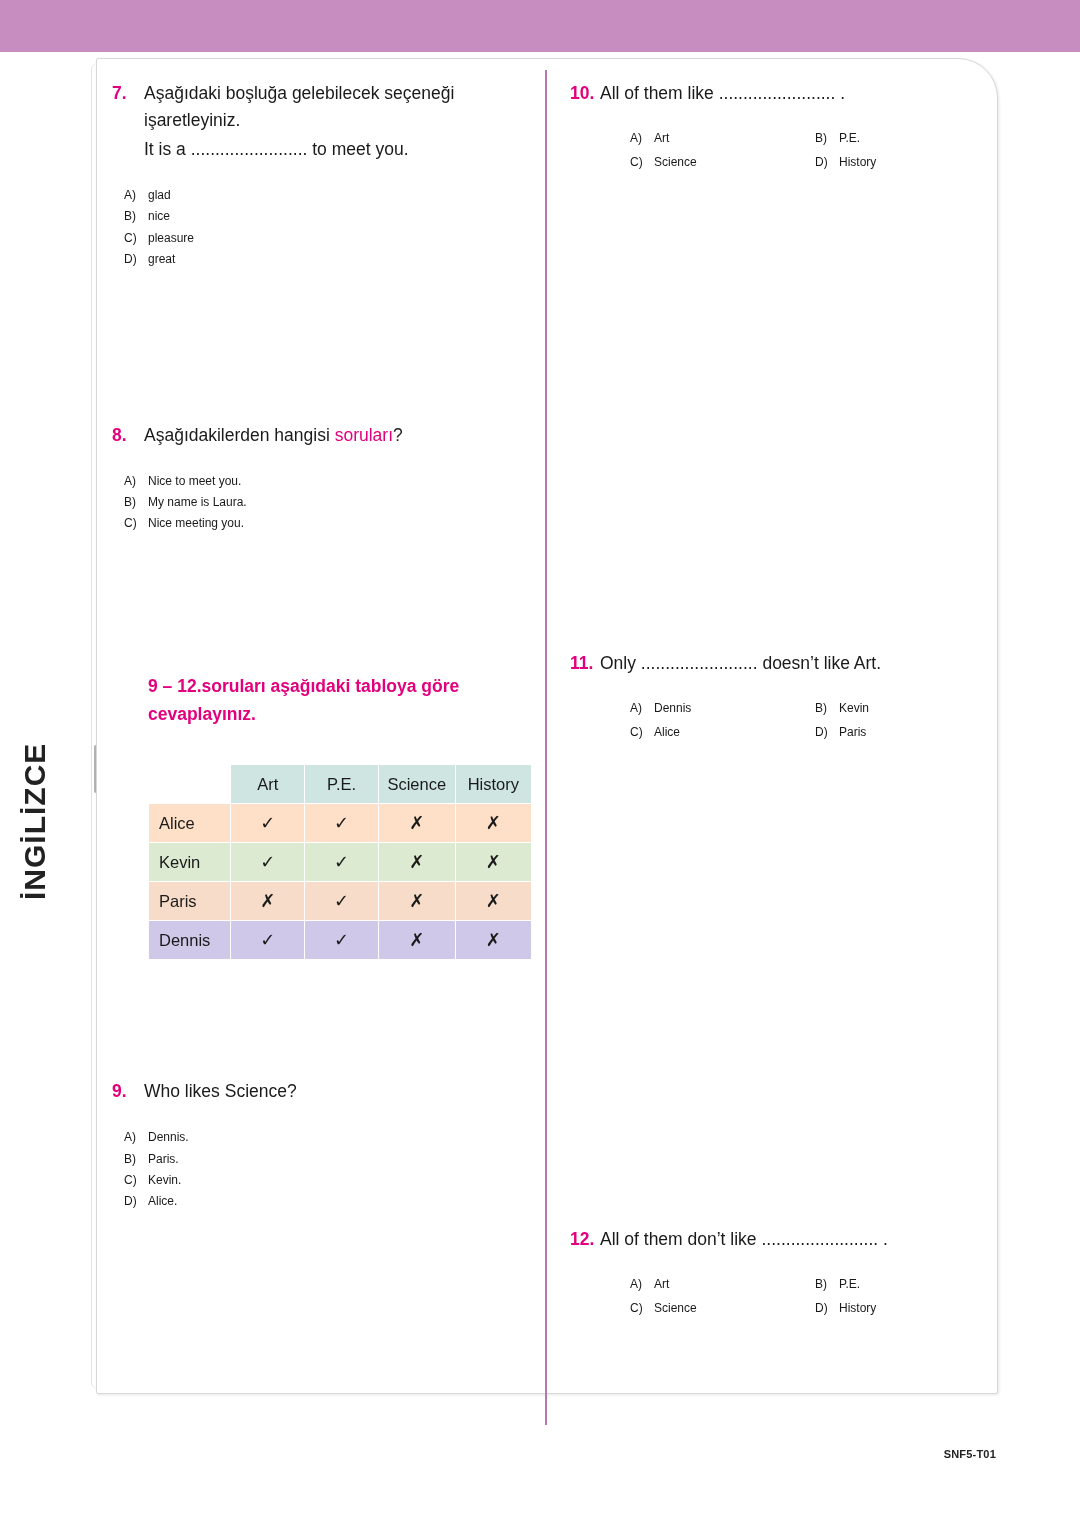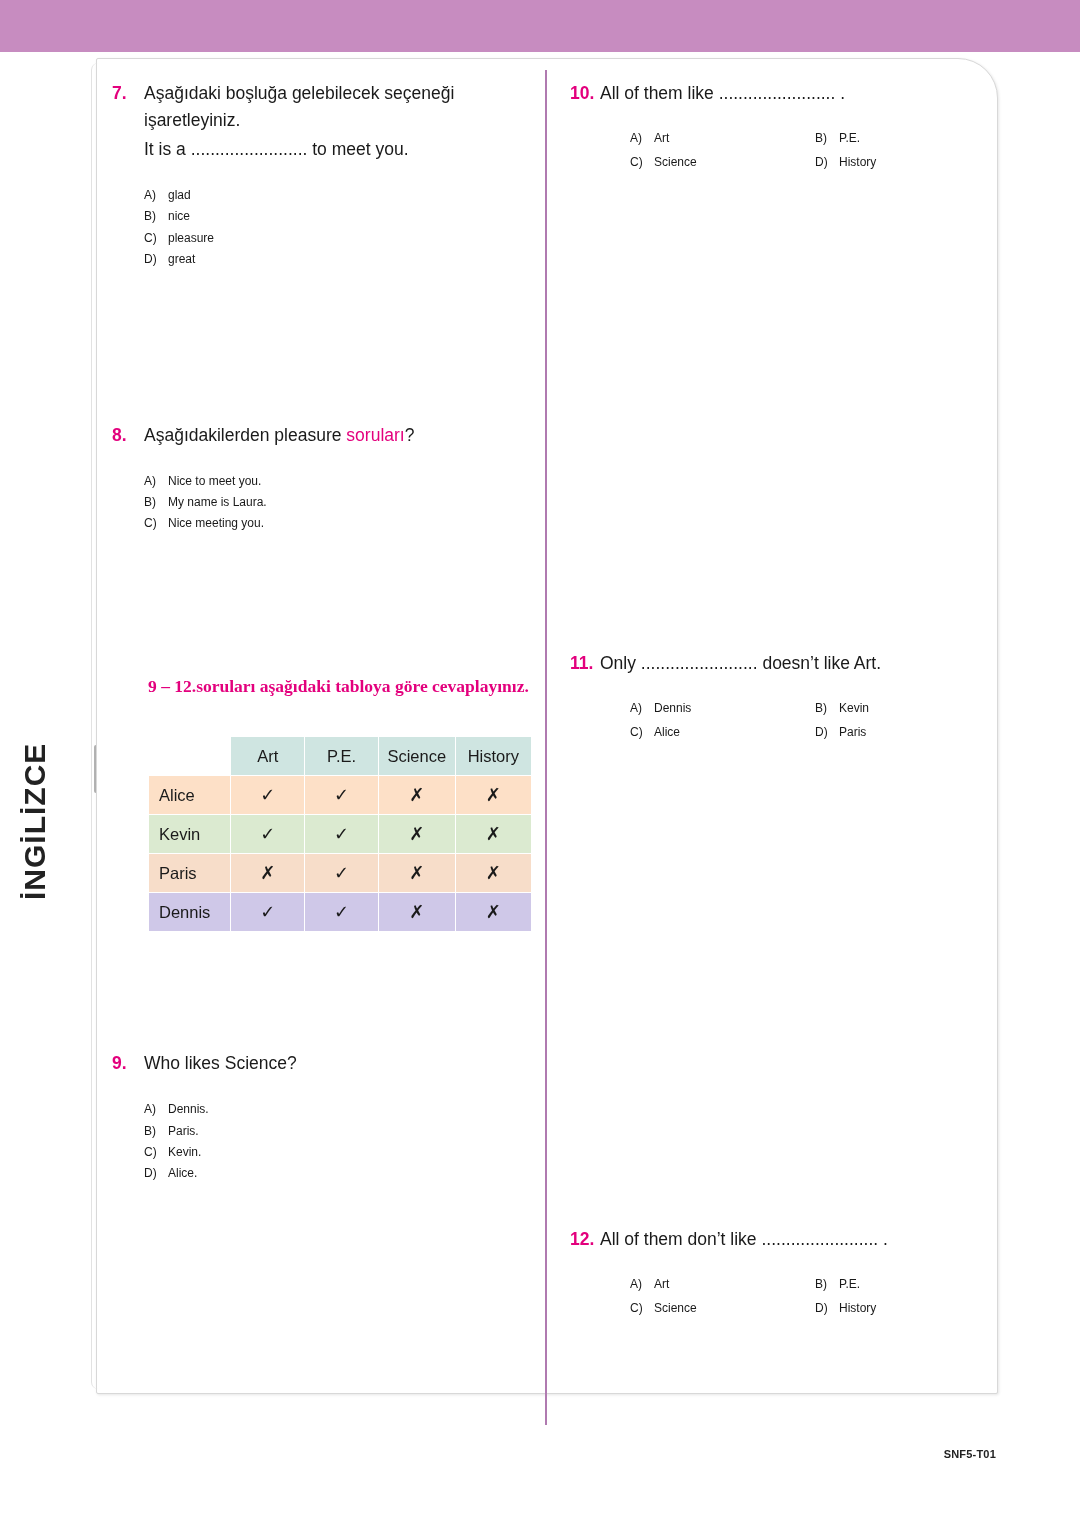--- a/index.html
+++ b/index.html
@@ -105,21 +105,21 @@
   }
   .q-text.bold { font-weight: normal; }
   .pink { color: #e3007d; }
   .sub-text {
     font-size: 17.5px;
     line-height: 1.55;
     margin-left: 32px;
     margin-top: 2px;
   }
   .opts {
-    margin-left: 32px;
+    margin-left: 12px;
     margin-top: 22px;
   }
   .opt {
     font-size: 12px;
     line-height: 1.76;
   }
   .opt-letter { display: inline-block; min-width: 24px; }
   .opts-2col {
     margin-left: 60px;
     margin-top: 22px;
@@ -128,21 +128,20 @@
     row-gap: 4px;
   }
   .opts-2col .opt { line-height: 1.62; }
 
   .instruction {
     color: #e3007d;
     font-weight: bold;
     font-size: 17.5px;
     line-height: 1.6;
     margin-left: 36px;
-    font-family: Liberation Serif, serif;
   }
 
   table.grid {
     border-collapse: collapse;
     margin-left: 36px;
     margin-top: 36px;
     font-size: 16.5px;
   }
   table.grid td, table.grid th {
     border: 1px solid #ffffff;
@@ -194,21 +193,21 @@
       <div class="opt"><span class="opt-letter">A)</span><span>glad</span></div>
       <div class="opt"><span class="opt-letter">B)</span><span>nice</span></div>
       <div class="opt"><span class="opt-letter">C)</span><span>pleasure</span></div>
       <div class="opt"><span class="opt-letter">D)</span><span>great</span></div>
     </div>
   </div>
 
   <div class="q" style="margin-top:152px;">
     <div class="q-head">
       <div class="q-num">8.</div>
-      <div class="q-text bold"><span>Aşağıdakilerden pleasure </span><span class="pink">soruları</span><span>?</span></div>
+      <div class="q-text bold"><span>Aşağıdakilerden hangisi </span><span class="pink">soruları</span><span>?</span></div>
     </div>
     <div class="opts">
       <div class="opt"><span class="opt-letter">A)</span><span>Nice to meet you.</span></div>
       <div class="opt"><span class="opt-letter">B)</span><span>My name is Laura.</span></div>
       <div class="opt"><span class="opt-letter">C)</span><span>Nice meeting you.</span></div>
     </div>
   </div>
 
   <div class="instruction" style="margin-top:138px;">9 – 12.soruları aşağıdaki tabloya göre cevaplayınız.</div>
 

